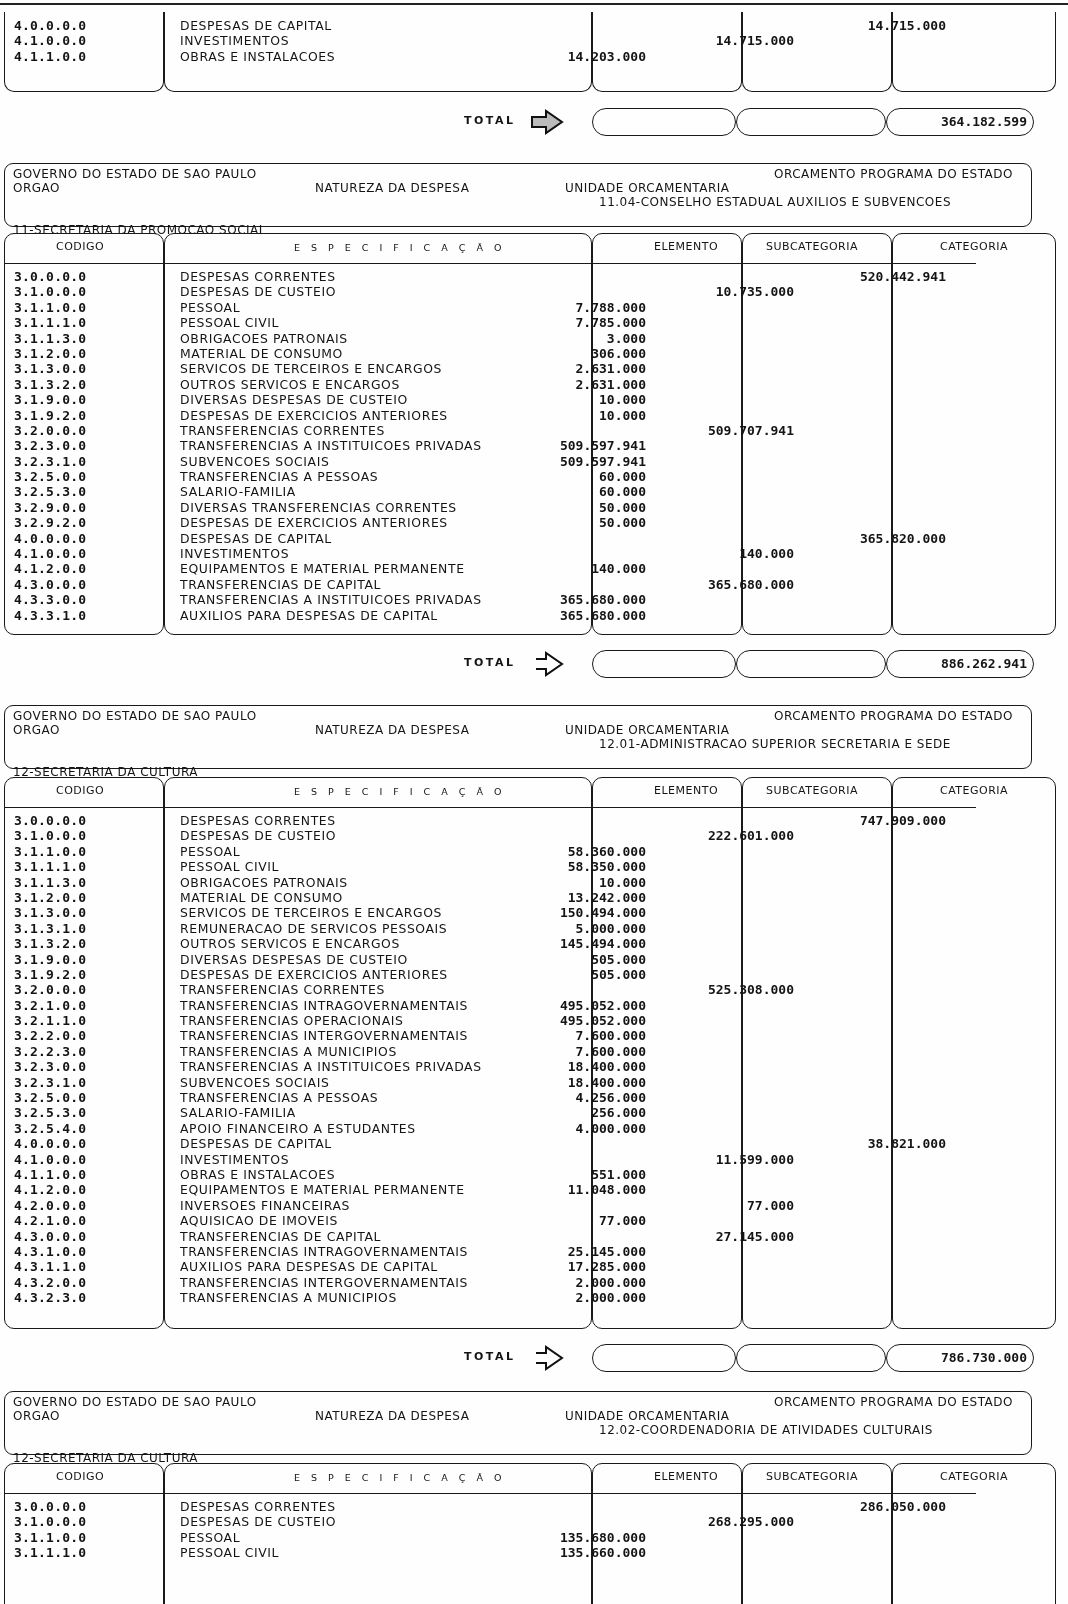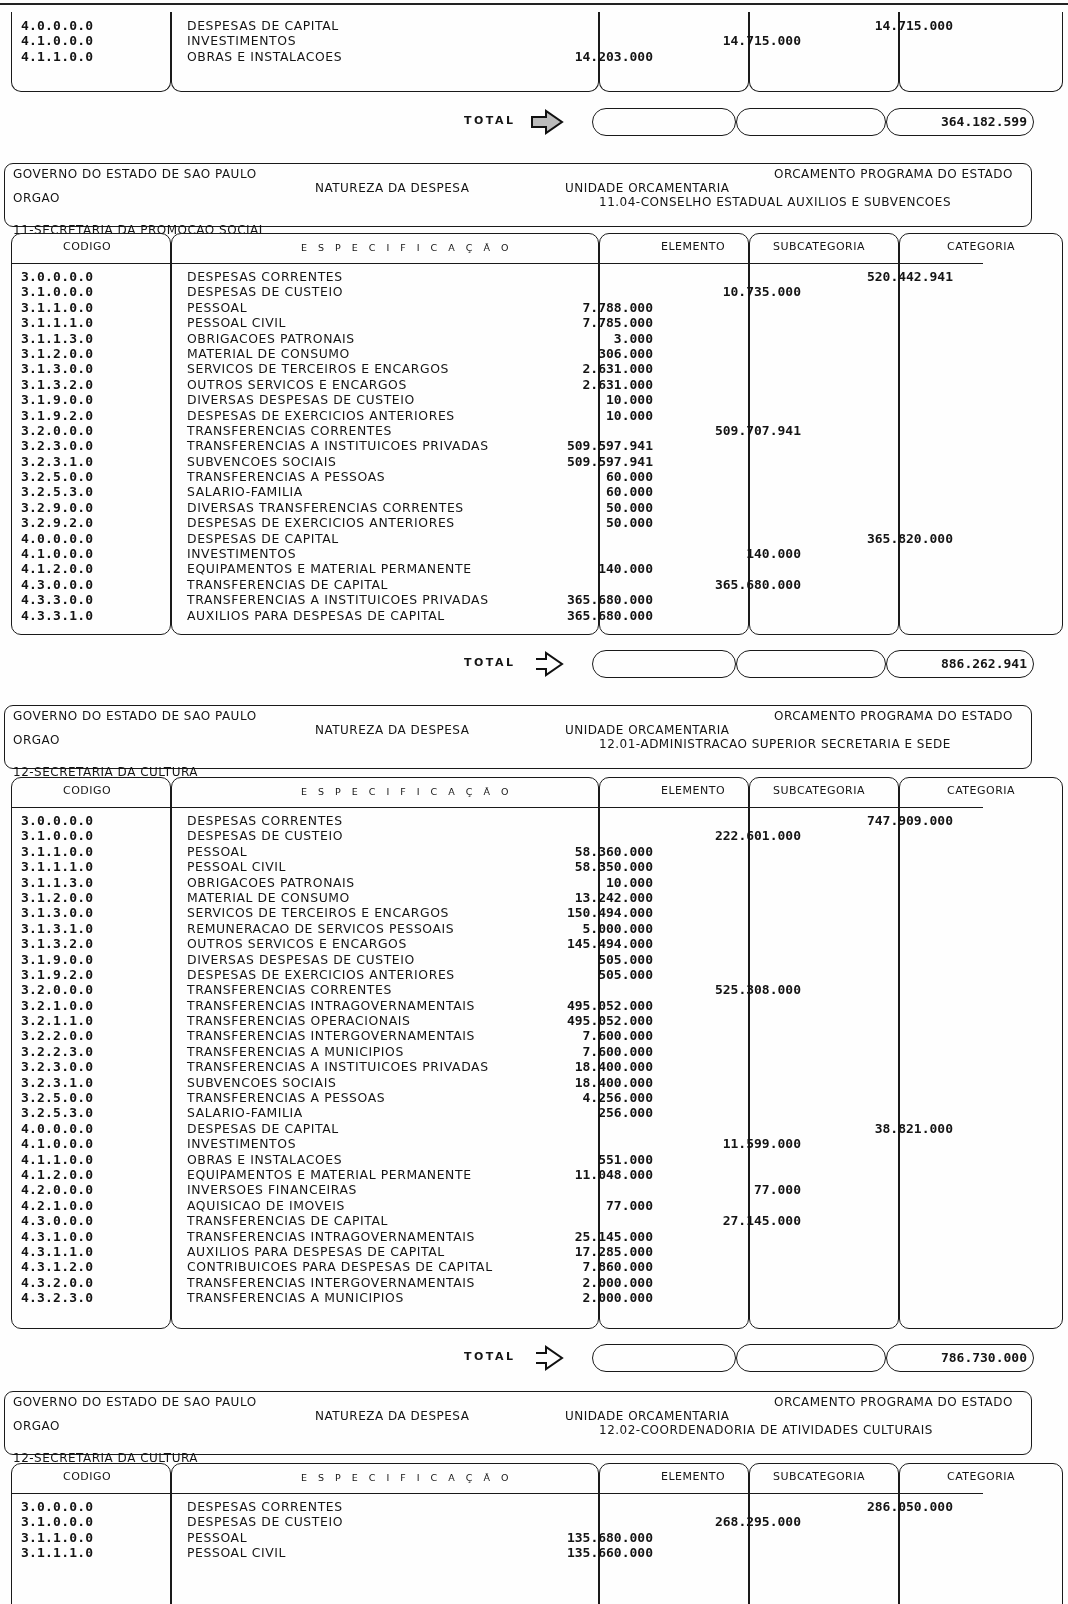--- a/index.html
+++ b/index.html
@@ -4,21 +4,21 @@
 <style>
   html, body { margin: 0; padding: 0; background: #fefefe; }
   body {
     width: 1068px; height: 1604px; position: relative; overflow: hidden;
     font-family: "DejaVu Sans Mono", "Liberation Mono", monospace;
     color: #141414;
   }
   .top-rule { position: absolute; left: 0; top: 3px; width: 1068px; height: 2px; background: #222; }
 
   
-  .tbl { position: absolute; left: 11px; width: 972px; }
+  .tbl { position: absolute; left: 4px; width: 972px; }
   .tbl .cols { position: absolute; inset: 0; }
   .col {
     position: absolute; top: 0; bottom: 0;
     border: 1.6px solid #1a1a1a; box-sizing: border-box;
   }
   .col.open-top { border-top: none; }
   .col.closed-top { border-top-left-radius: 10px; border-top-right-radius: 10px; }
   .col.round-bot { border-bottom-left-radius: 10px; border-bottom-right-radius: 10px; }
   .c-code { left: 0; width: 160px; }
   .c-spec { left: 160px; width: 428px; }
@@ -52,21 +52,21 @@
 
   
   .hblock {
     position: absolute; left: 4px; width: 1028px; height: 64px;
     border: 1.6px solid #1a1a1a; border-radius: 9px; box-sizing: border-box;
     font-family: "DejaVu Sans", sans-serif; font-size: 12px; letter-spacing: 0.5px;
   }
   .hblock span { position: absolute; white-space: nowrap; line-height: 14px; }
   .h-gov { left: 8px; top: 3px; }
   .h-orc { right: 18px; top: 3px; }
-  .h-orgao { left: 8px; top: 27px; text-align: center; }
+  .h-orgao { left: 8px; top: 17px; text-align: center; }
   .h-nat { left: 262px; top: 17px; margin-left: 48px; }
   .h-unid { left: 560px; top: 17px; }
   .h-org { left: 8px; top: 31px; margin-top: 28px; }
   .h-unit { left: 594px; top: 31px; }
 </style>
 </head>
 <body>
 
 <div class="top-rule"></div>
 
@@ -477,20 +477,27 @@
         <span class="r-cat"></span>
       </div>
       <div class="row">
         <span class="r-code">3.2.5.3.0</span>
         <span class="r-spec">SALARIO-FAMILIA</span>
         <span class="r-el">256.000</span>
         <span class="r-sub"></span>
         <span class="r-cat"></span>
       </div>
       <div class="row">
+        <span class="r-code">3.2.5.4.0</span>
+        <span class="r-spec">APOIO FINANCEIRO A ESTUDANTES</span>
+        <span class="r-el">4.000.000</span>
+        <span class="r-sub"></span>
+        <span class="r-cat"></span>
+      </div>
+      <div class="row">
         <span class="r-code">4.0.0.0.0</span>
         <span class="r-spec">DESPESAS DE CAPITAL</span>
         <span class="r-el"></span>
         <span class="r-sub"></span>
         <span class="r-cat">38.821.000</span>
       </div>
       <div class="row">
         <span class="r-code">4.1.0.0.0</span>
         <span class="r-spec">INVESTIMENTOS</span>
         <span class="r-el"></span>
@@ -536,27 +543,20 @@
         <span class="r-code">4.3.1.0.0</span>
         <span class="r-spec">TRANSFERENCIAS INTRAGOVERNAMENTAIS</span>
         <span class="r-el">25.145.000</span>
         <span class="r-sub"></span>
         <span class="r-cat"></span>
       </div>
       <div class="row">
         <span class="r-code">4.3.1.1.0</span>
         <span class="r-spec">AUXILIOS PARA DESPESAS DE CAPITAL</span>
         <span class="r-el">17.285.000</span>
-        <span class="r-sub"></span>
-        <span class="r-cat"></span>
-      </div>
-      <div class="row">
-        <span class="r-code">4.3.1.2.0</span>
-        <span class="r-spec">CONTRIBUICOES PARA DESPESAS DE CAPITAL</span>
-        <span class="r-el">7.860.000</span>
         <span class="r-sub"></span>
         <span class="r-cat"></span>
       </div>
       <div class="row">
         <span class="r-code">4.3.2.0.0</span>
         <span class="r-spec">TRANSFERENCIAS INTERGOVERNAMENTAIS</span>
         <span class="r-el">2.000.000</span>
         <span class="r-sub"></span>
         <span class="r-cat"></span>
       </div>

